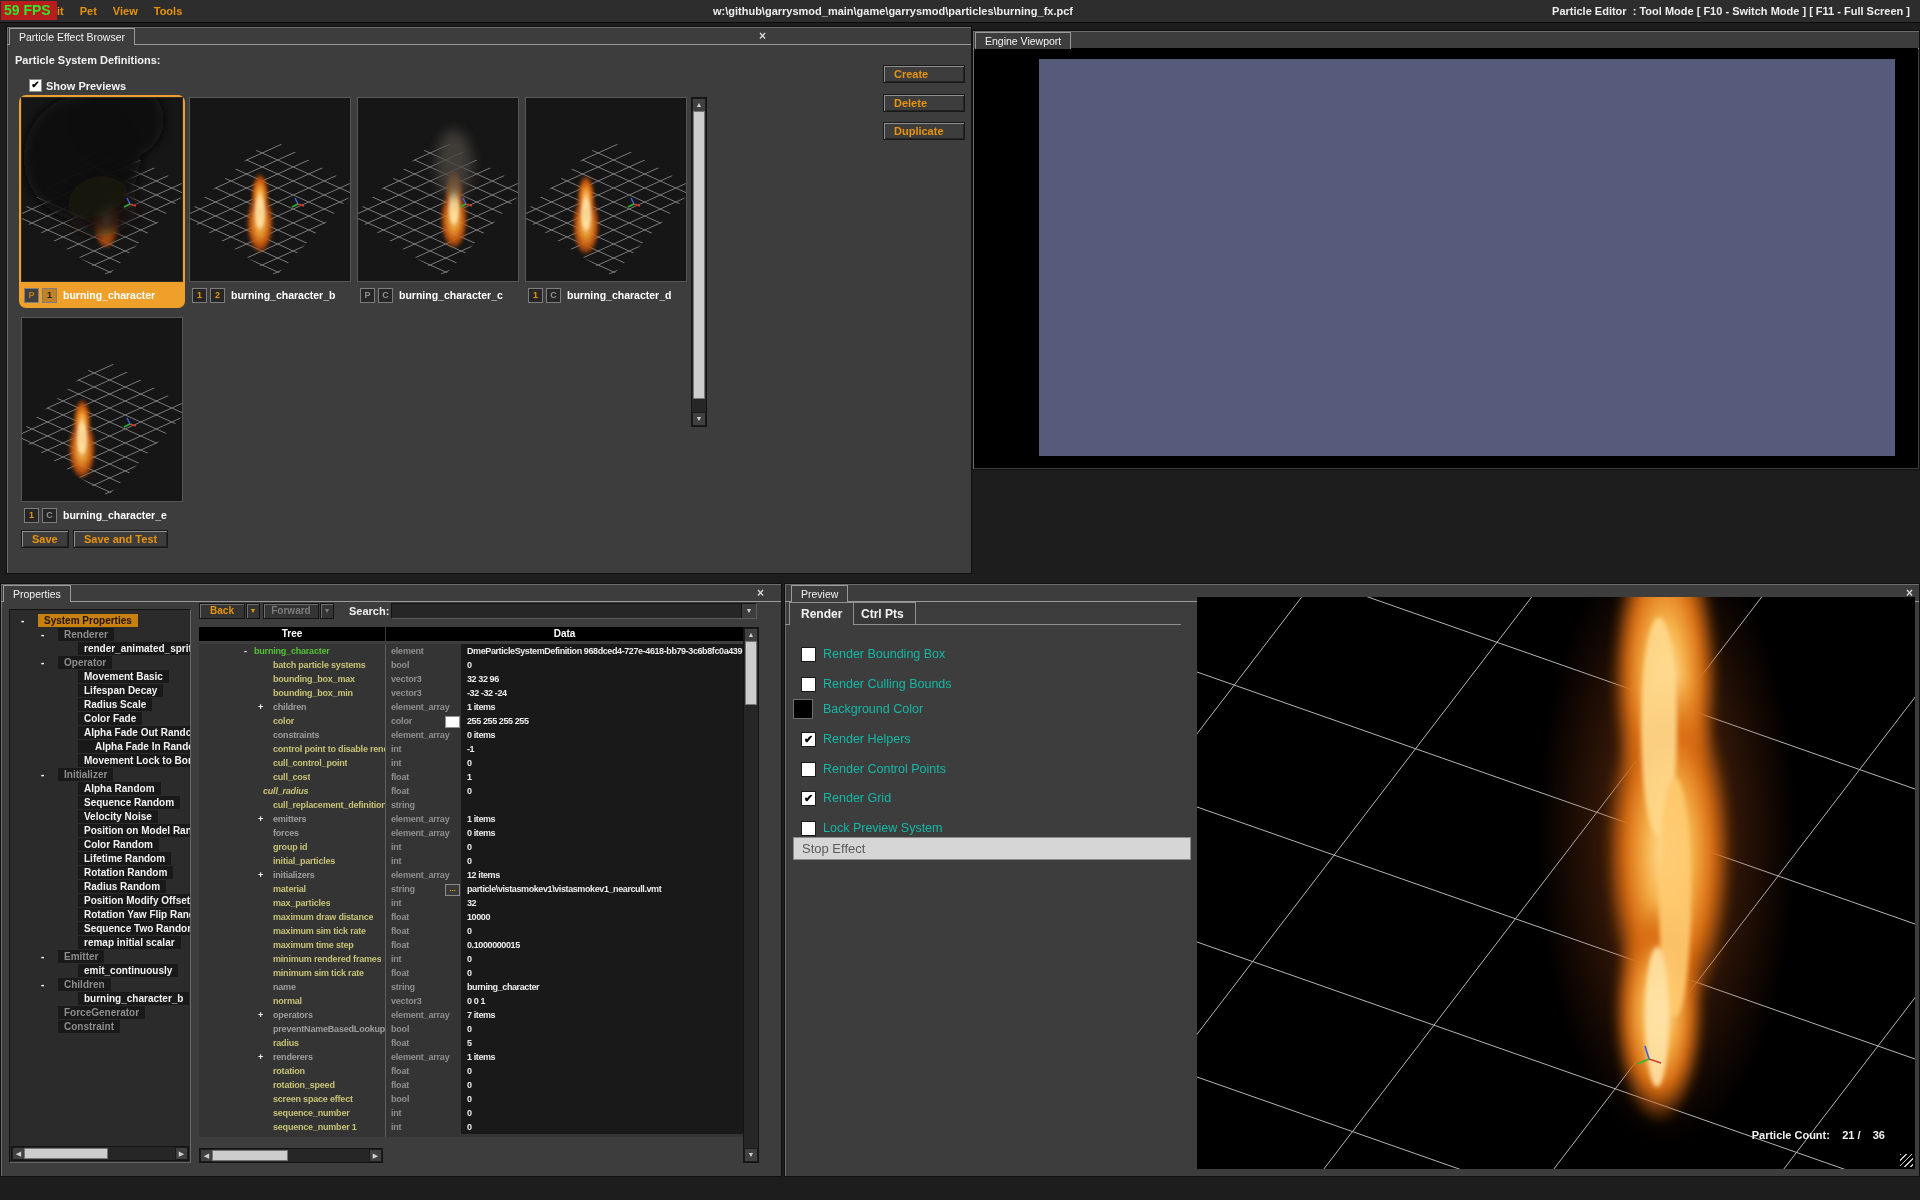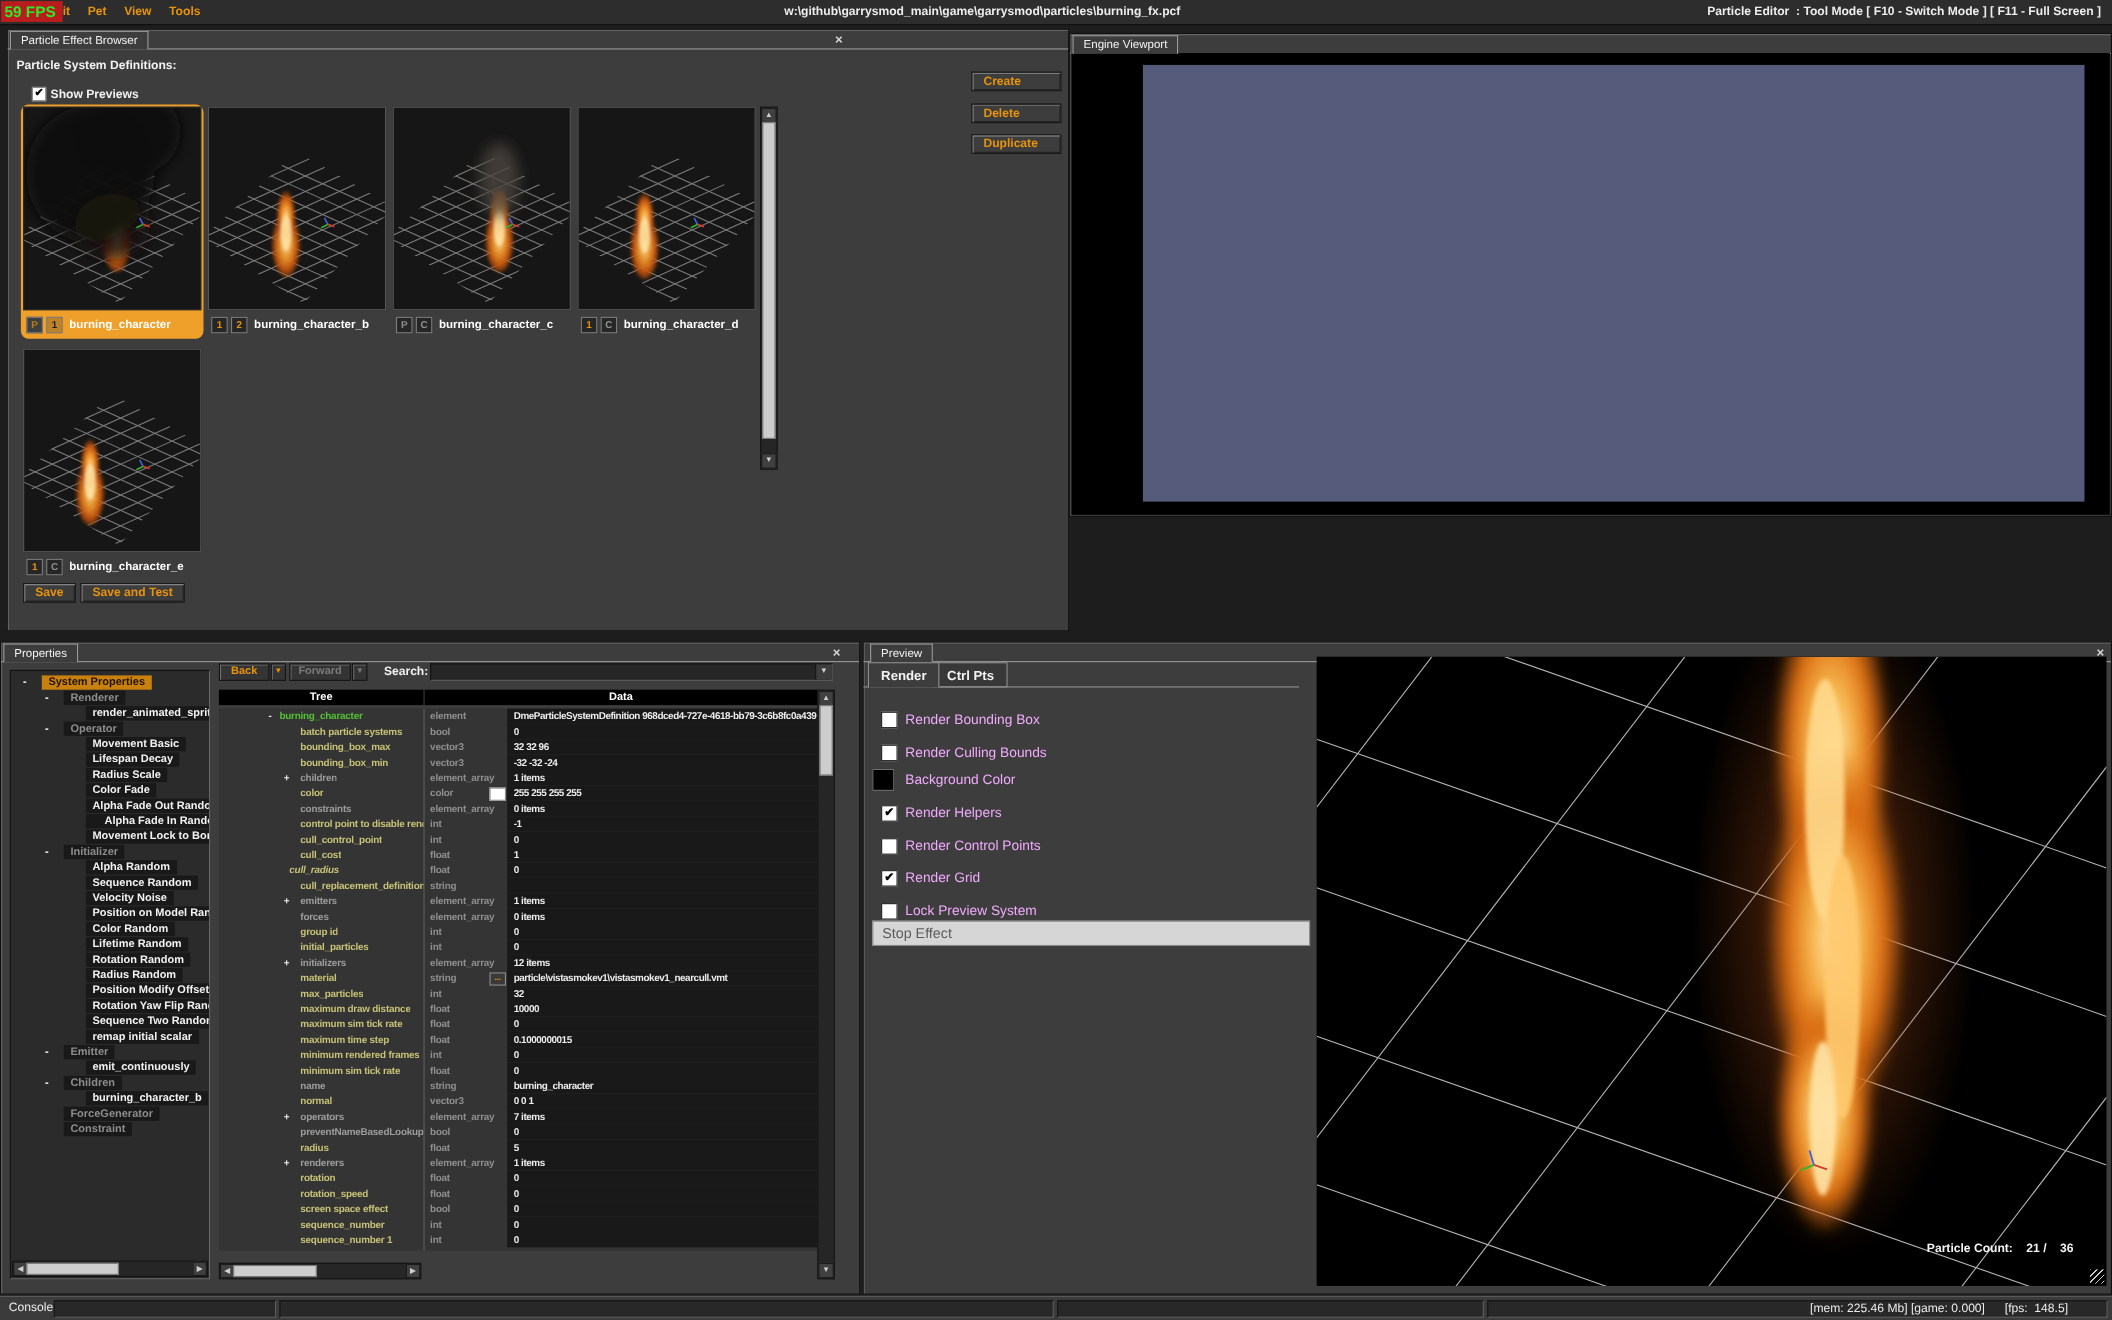--- a/index.html
+++ b/index.html
@@ -73,21 +73,21 @@
   .er-swatch{position:absolute;left:246px;top:2px;width:13px;height:10px;border:1px solid #909090}
   .er-browse{position:absolute;left:246px;top:2px;width:13px;height:10px;background:#3a3a3a;border:1px solid #8a8a8a;
              color:var(--accent,#e8930c);font-size:8px;line-height:8px;text-align:center;font-weight:bold}
   
   .ptab{position:absolute;top:18px;height:23px;box-sizing:border-box;border:1px solid #8f8f8f;background:#383838;
         font-weight:bold;font-size:12px;color:#f3f3f3;padding:4px 11px 0 11px;white-space:nowrap}
   .ptab.active{background:#3d3d3d;border-bottom:none;z-index:2}
   .subtabline{position:absolute;top:40px;left:0;width:396px;border-bottom:1px solid #8f8f8f}
   .pv-cb{position:absolute;width:13px;height:13px;background:#fff;border:1px solid #1a1a1a;color:#000;font-size:11px;line-height:12px;text-align:center;font-weight:bold}
   .pv-swatch{position:absolute;width:18px;height:18px;background:#000;border:1px solid #6f6f6f}
-  .pv-label{position:absolute;font-size:12.5px;color:#f0abfc;white-space:nowrap}
+  .pv-label{position:absolute;font-size:12.5px;color:#14b8a6;white-space:nowrap}
   .stop-btn{position:absolute;left:8px;top:253px;width:398px;height:23px;box-sizing:border-box;background:#d6d6d6;
             border:1px solid #8a8a8a;color:#5b5b5b;font-size:13px;padding:3px 0 0 8px}
   #pv-viewport{position:absolute;left:412px;top:13px;width:718px;height:572px;background:#000;overflow:hidden}
   .pcount{position:absolute;right:30px;bottom:16px;font-weight:bold;font-size:11px;color:#f2f2f2;white-space:pre}
   .grip{position:absolute;right:2px;bottom:2px;width:13px;height:13px;
         background:repeating-linear-gradient(135deg,#c9c9c9 0 1px,transparent 1px 4px)}
   
   .statusbar{position:absolute;left:0;top:1178px;width:1920px;height:22px;background:#3b3b3b;border-top:1px solid #5e5e5e}
   .console-label{position:absolute;left:8px;top:4px;color:#ececec;font-size:11px}
   .sb-right{position:absolute;left:1352px;top:3px;width:562px;height:15px;display:flex;justify-content:flex-end;align-items:center;
@@ -889,25 +889,14 @@
             <line x1="452" y1="462" x2="440" y2="467" stroke="#33b52f"></line>
           </g>
 </svg>
       <div class="pcount">
         <span>Particle Count:</span><span>    </span><span>21</span><span> </span><span>/</span><span>    </span><span>36</span>
       </div>
       <div class="grip"></div>
     </div>
   </div>
 
-  <div class="statusbar">
-    <div class="console-label">Console</div>
-    <div class="inset" style="left:49px;top:3px;width:200px;height:14px"></div>
-    <div class="inset" style="left:254px;top:3px;width:702px;height:14px"></div>
-    <div class="inset" style="left:961px;top:3px;width:386px;height:14px"></div>
-    <div class="inset" style="left:1352px;top:3px;width:562px;height:14px"></div>
-    <div class="sb-right">
-      <span>[mem: 225.46 Mb] [game: 0.000]</span>
-      <span>[fps:  148.5]</span>
-    </div>
-  </div>
 
 </div>
 
 </body></html>

